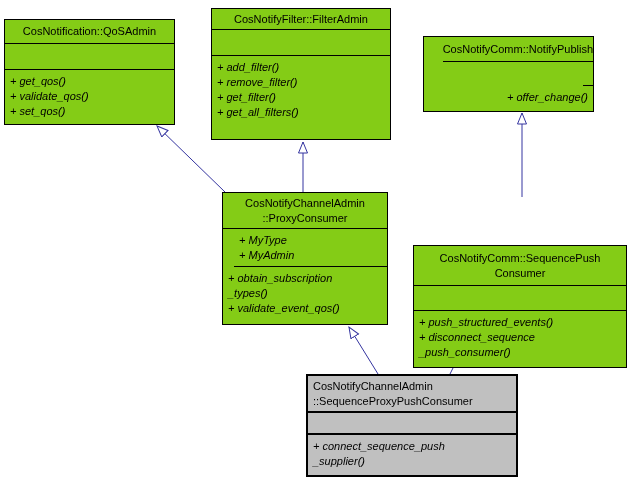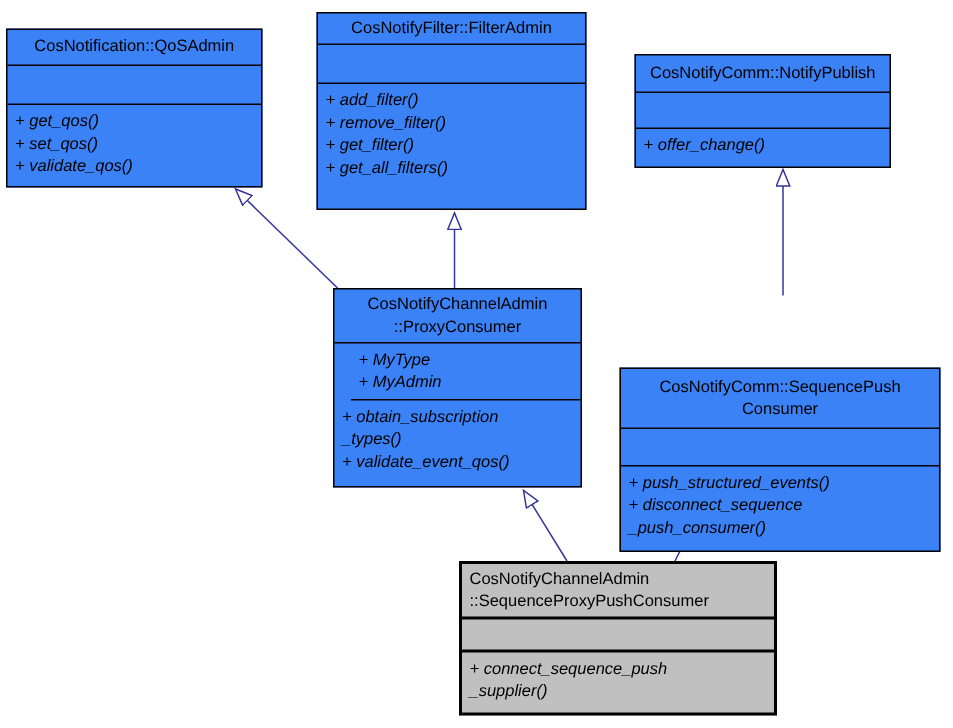--- a/index.html
+++ b/index.html
@@ -3,21 +3,21 @@
 <meta charset="utf-8">
 <style>
   html,body{margin:0;padding:0;background:#ffffff;}
   .canvas{
     position:relative;width:635px;height:485px;background:#ffffff;
     font-family:"Liberation Sans","DejaVu Sans",sans-serif;
     font-size:11px;color:#000;overflow:hidden;
   }
   .edges{position:absolute;left:0;top:0;width:635px;height:485px;}
   .uml-box{
-    position:absolute;background:#3b82f6;border:1px solid #000;
+    position:absolute;background:#84cc16;border:1px solid #000;
     box-sizing:border-box;display:flex;flex-direction:column;
   }
   .uml-box.highlight{background:#c0c0c0;border-width:2px;}
   .sec{box-sizing:border-box;}
   .sec.bordered{border-bottom:1px solid #000;}
   .highlight .sec.bordered{border-bottom-width:2px;}
   .title{
     display:flex;flex-direction:column;justify-content:center;
     align-items:center;text-align:center;line-height:15px;
   }
@@ -44,39 +44,39 @@
     <line x1="450" y1="374" x2="476" y2="322" stroke="#3535a0" stroke-width="1" marker-end="url(#emptyArrow)"></line>
   </svg>
 
   <div class="uml-box" style="left:4px;top:19px;width:171px;height:106px;">
     <div class="sec bordered title" style="height:24px;">
       <div class="tline">CosNotification::QoSAdmin</div>
     </div>
     <div class="sec bordered attrs" style="height:26px;"></div>
     <div class="sec methods">
       <div class="tline">+ get_qos()</div>
+      <div class="tline">+ validate_qos()</div>
       <div class="tline">+ set_qos()</div>
-      <div class="tline">+ validate_qos()</div>
     </div>
   </div>
 
   <div class="uml-box" style="left:211px;top:8px;width:180px;height:132px;">
     <div class="sec bordered title" style="height:21px;">
       <div class="tline">CosNotifyFilter::FilterAdmin</div>
     </div>
     <div class="sec bordered attrs" style="height:26px;"></div>
     <div class="sec methods">
       <div class="tline">+ add_filter()</div>
       <div class="tline">+ remove_filter()</div>
       <div class="tline">+ get_filter()</div>
       <div class="tline">+ get_all_filters()</div>
     </div>
   </div>
 
-  <div class="uml-box" style="left:423px;top:36px;width:171px;height:76px;">
+  <div class="uml-box" style="left:423px;top:36px;width:171px;height:76px;align-items:flex-end;">
     <div class="sec bordered title" style="height:25px;">
       <div class="tline">CosNotifyComm::NotifyPublish</div>
     </div>
     <div class="sec bordered attrs" style="height:24px;"></div>
     <div class="sec methods">
       <div class="tline">+ offer_change()</div>
     </div>
   </div>
 
   <div class="uml-box" style="left:222px;top:192px;width:166px;height:133px;">

